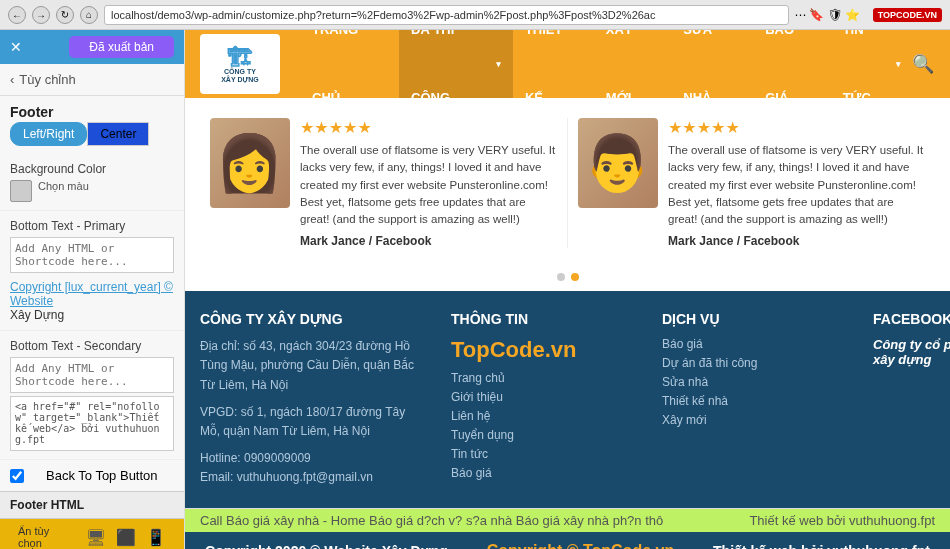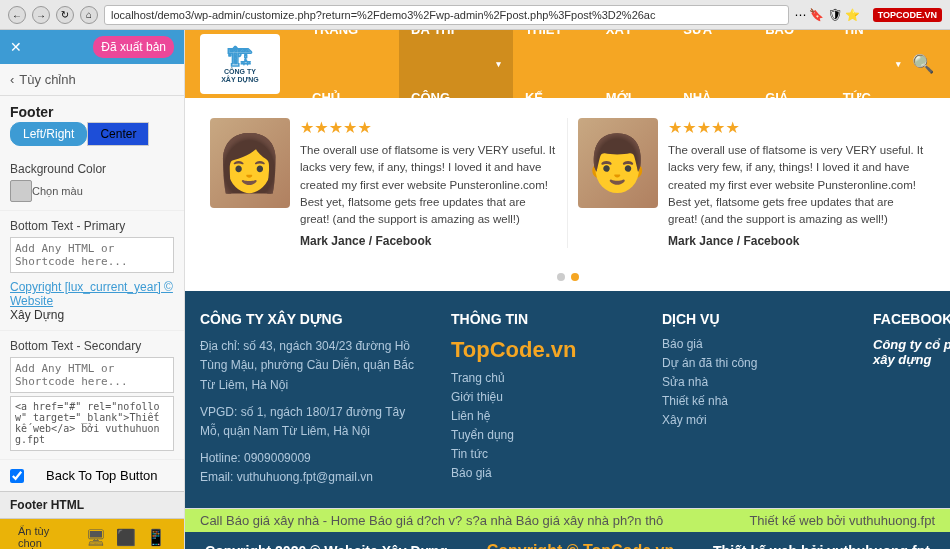--- a/index.html
+++ b/index.html
@@ -48,43 +48,43 @@
       padding: 6px 10px;
       font-size: 13px;
       display: flex;
       align-items: center;
       justify-content: space-between;
     }
     .sidebar-close-btn {
       background: none; border: none; color: white; font-size: 14px; cursor: pointer; line-height: 1;
     }
     .sidebar-publish-btn {
-      background: #ec4899; color: white; border: none; border-radius: 10px;
-      padding: 4px 8px; font-size: 12px; cursor: pointer;
+      background: #8b5cf6; color: white; border: none; border-radius: 5px;
+      padding: 4px 20px; font-size: 12px; cursor: pointer;
     }
     .sidebar-nav-back {
       display: flex; align-items: center; gap: 5px;
       padding: 8px 10px; color: #555; font-size: 13px; cursor: pointer;
       border-bottom: 1px solid #ddd;
     }
     .sidebar-section-title {
       font-size: 14px; font-weight: bold; padding: 8px 10px 2px;
       color: #222;
     }
     .sidebar-tabs {
       display: flex; padding: 0 10px 8px;
     }
     .sidebar-tab {
       padding: 4px 12px; font-size: 12px; cursor: pointer; border: 1px solid #ccc; background: #1d4ed8;
     }
     .sidebar-tab.active { background: #3d9bd4; color: white; border-color: #3d9bd4; border-radius: 10px; }
 
     .sidebar-field-group { padding: 8px 10px; border-bottom: 1px solid #eee; }
     .sidebar-field-label { font-size: 12px; color: #444; margin-bottom: 4px; }
-    .sidebar-color-row { display: flex; align-items: center; }
+    .sidebar-color-row { display: flex; align-items: flex-start; gap: 6px; }
     .color-swatch { width: 22px; height: 22px; background: #ccc; border: 1px solid #999; border-radius: 2px; cursor: pointer; }
     .color-choose-btn { font-size: 11px; color: #555; cursor: pointer; }
 
     .sidebar-textarea-placeholder {
       width: 100%; height: 36px; background: white; border: 1px solid #ccc;
       font-size: 11px; color: #999; padding: 4px; resize: none;
     }
     .sidebar-code-area {
       width: 100%; background: white; border: 1px solid #ccc;
       font-size: 10px; color: #555; padding: 4px; min-height: 55px;

